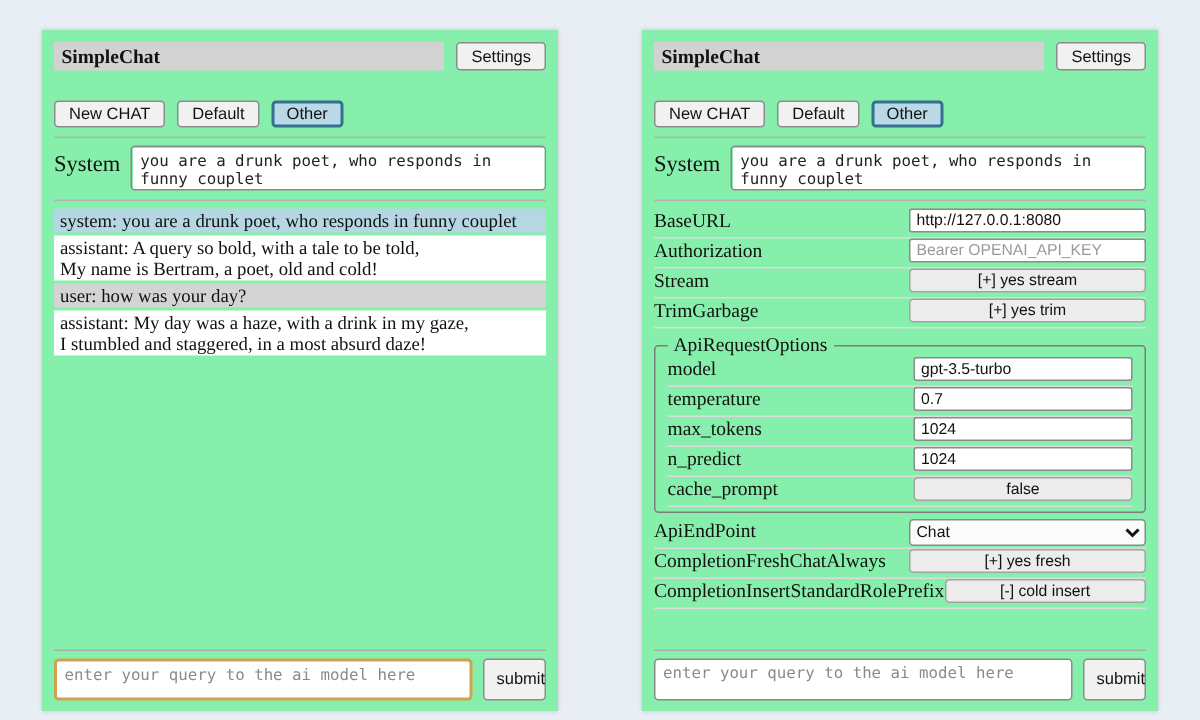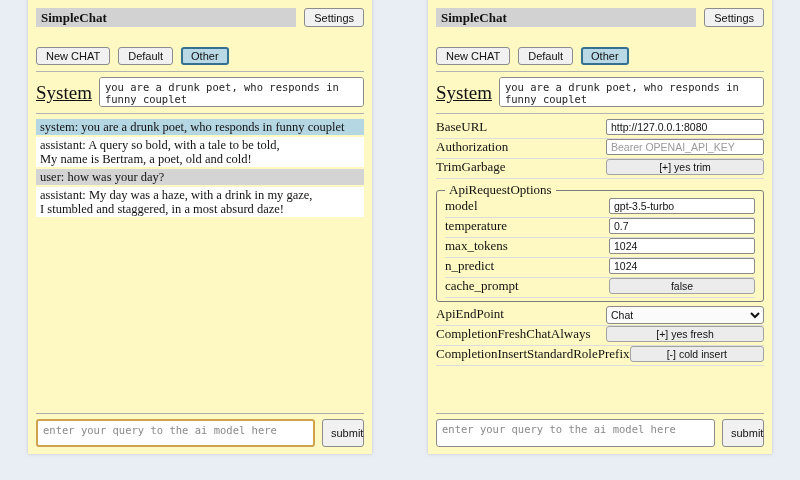--- a/index.html
+++ b/index.html
@@ -4,22 +4,22 @@
 <style>
   * { box-sizing: border-box; }
   html,body { margin:0; padding:0; }
   body {
     width:800px; height:480px; position:relative;
     background:#e9edf4;
     font-family:"Liberation Serif", serif;
     overflow:hidden;
   }
   .panel {
-    position:absolute; top:0; width:344px; height:454px;
-    background:#fef9c3; padding:8px; box-shadow:0 0 3px rgba(120,130,150,.35);
+    position:absolute; top:20px; width:344px; height:454px;
+    background:#86efac; padding:8px; box-shadow:0 0 3px rgba(120,130,150,.35);
   }
   .panel.left  { left:28px; }
   .panel.right { left:428px; }
 
   .header { display:flex; gap:8px; align-items:stretch; height:19px; }
   .titlebar {
     flex:1; background:#d2d2d2; font-weight:bold; font-size:13px;
     padding:2px 5px; line-height:15px; color:#111;
   }
   button {
@@ -29,21 +29,21 @@
   }
   .settings-btn { font-size:11px; padding:1px 9px; }
 
   .chat-btns { margin-top:20px; display:flex; gap:8px; height:18px; }
   .chat-btn { padding:1px 9px; }
   .chat-btn.active { background:#b9d9e6; border:2px solid #35708e; padding:0 8px; }
 
   hr.sep { border:none; border-top:1px solid #b3b3b3; margin:6px 0 5px; }
 
   .system-row { display:flex; gap:7px; margin:2px 0 3px; }
-  .system-label { font-size:19px; margin-top:5px; color:#111;text-decoration:underline; }
+  .system-label { font-size:15px; margin-top:5px; color:#111; }
   textarea {
     font-family:"DejaVu Sans Mono", monospace; font-size:10.5px;
     border:1px solid #8a8a8a; border-radius:3px; resize:none;
     padding:3px 5px; color:#222; outline:none;
   }
   textarea.sys { flex:1; height:30px; }
   textarea::placeholder { color:#8a8a8a; }
 
   
   .messages { margin-top:1px; }
@@ -147,20 +147,26 @@
             <input type="text" class="sctl-input" value="http://127.0.0.1:8080" style="">
           </span>
         </div>
         <div class="srow">
           <span class="srow-label">Authorization</span>
           <span class="sctl">
             <input type="text" class="sctl-input" placeholder="Bearer OPENAI_API_KEY" style="">
           </span>
         </div>
         <div class="srow">
+          <span class="srow-label">Stream</span>
+          <span class="sctl">
+            <button class="sctl-btn">[+] yes stream</button>
+          </span>
+        </div>
+        <div class="srow">
           <span class="srow-label">TrimGarbage</span>
           <span class="sctl">
             <button class="sctl-btn">[+] yes trim</button>
           </span>
         </div>
       </div>
     <fieldset class="api-group">
       <legend>ApiRequestOptions</legend>
       <div id="settings-group">
           <div class="srow">

